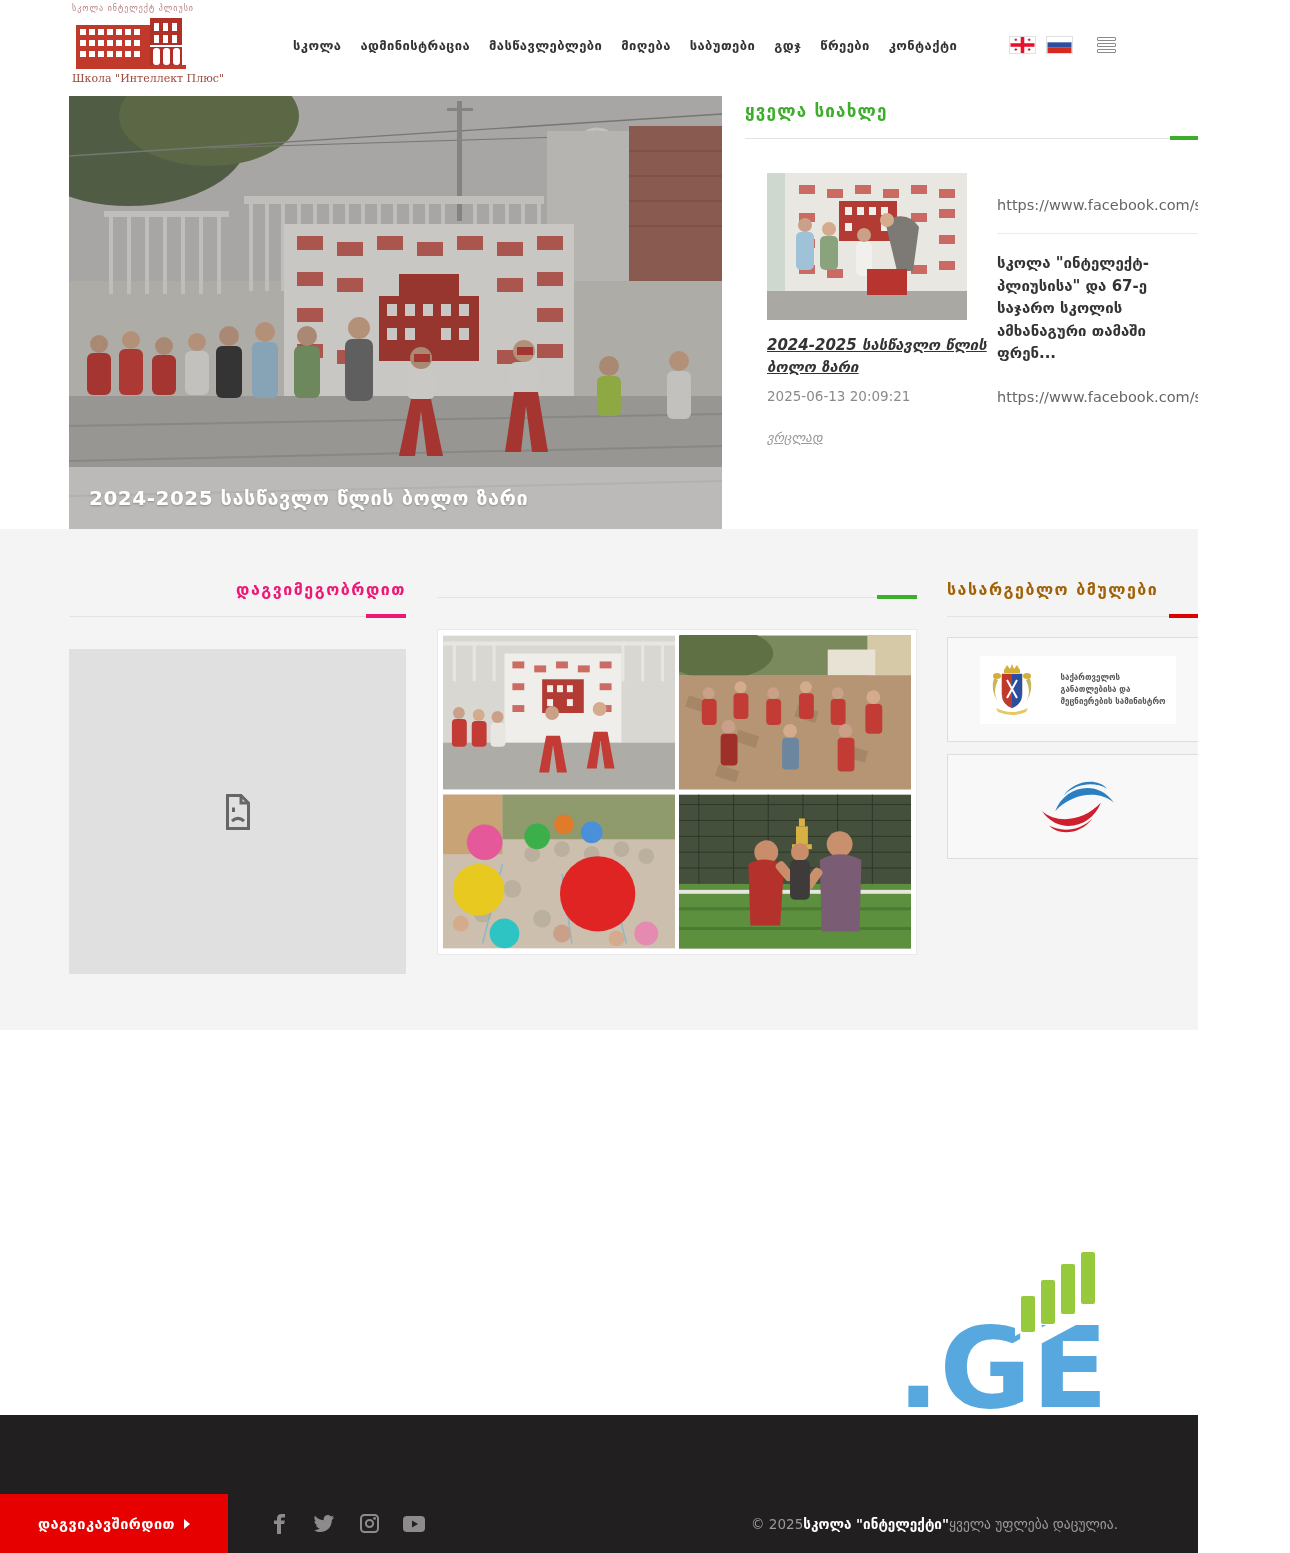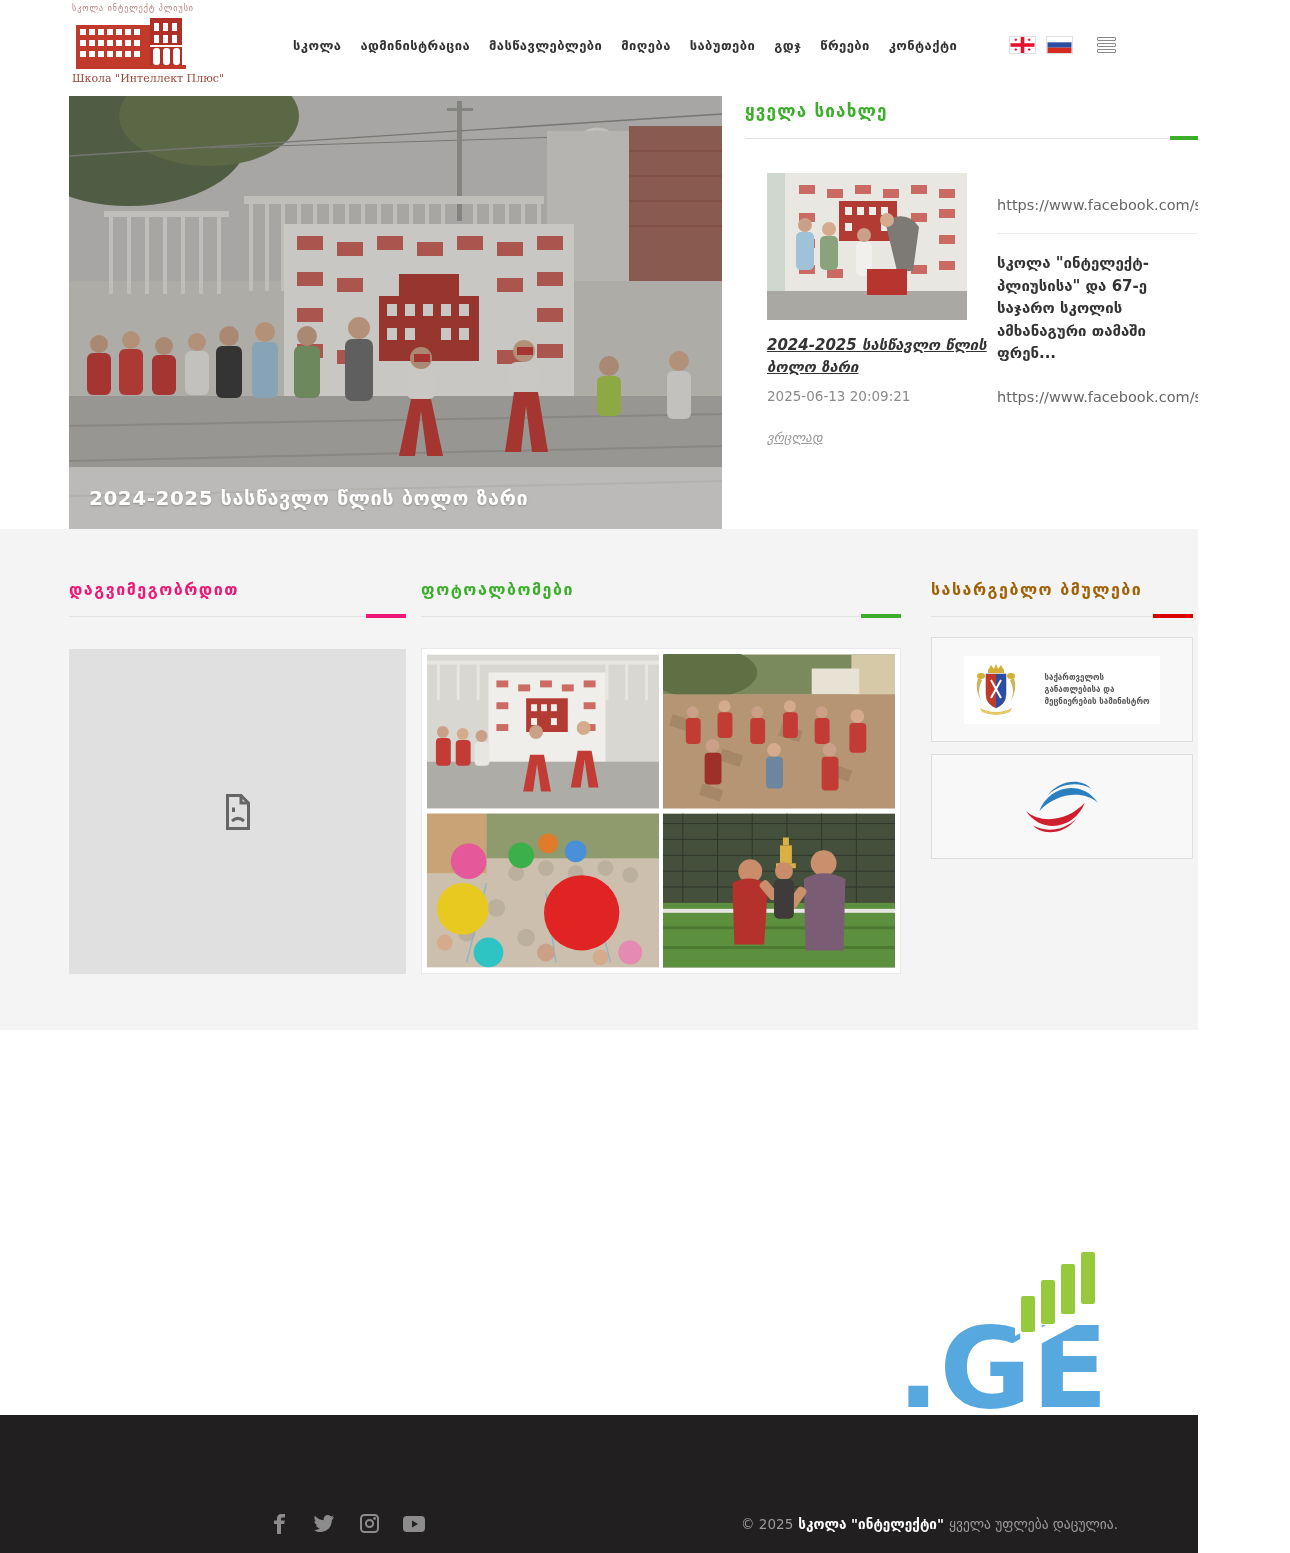--- a/index.html
+++ b/index.html
@@ -37,21 +37,21 @@
   .news-date { margin-top:9px; font-size:13.5px; color:#8a8a8a; }
   .news-more { display:inline-block; margin-top:26px; font-size:13px; font-style:italic; color:#9a9a9a; text-decoration:underline;text-align:center; }
   .news-side { width:213px; flex:0 0 213px; }
   .news-item-title { font-size:15px; font-weight:bold; color:#333; line-height:1.5; text-decoration:none; display:block; }
   .news-link { display:block; margin-top:24px; font-size:14.5px; color:#666; text-decoration:none; white-space:nowrap; }
   .news-divider { width:292px; height:1px; background:#ececec; margin:20px 0 18px 0; }
 
   
   .band { background:#f4f4f4; height:501px; padding:51px 69px 0 69px; display:flex; gap:0; }
   .band h2 { font-size:16px; font-weight:bold; letter-spacing:1.5px; }
-  .col-friends { width:337px; flex:0 0 337px; margin-right:15px; }
+  .col-friends { width:337px; flex:0 0 337px; margin-right:31px;text-align:right; }
   .col-albums  { width:480px; flex:0 0 480px; margin-right:30px; }
   .col-links   { width:262px; flex:0 0 262px; }
   .friends-title { color:#ee1775; }
   .albums-title { color:#3dae2b; }
   .links-title { color:#a16207; }
   .placeholder-box { margin-top:32px; width:337px; height:325px; background:#e0e0e0; display:flex; align-items:center; justify-content:center; }
   .gallery { margin-top:31px; width:480px; background:#fff; border:1px solid #e9e9e9; padding:5px; display:grid; grid-template-columns:1fr 1fr; gap:4px; }
   .gallery svg { display:block; width:100%; height:155px; }
   .link-card { margin-top:12px; width:262px; height:105px; background:#f8f8f8; border:1px solid #ddd; display:flex; align-items:center; justify-content:center; cursor:pointer; }
   .link-card.first { margin-top:20px; }
@@ -60,21 +60,21 @@
 
   
   .footer-area { position:relative; height:523px; }
   .dark-bar { position:absolute; left:0; right:0; bottom:0; height:138px; background:#211f1f; }
   .ge-logo { position:absolute; top:222px; right:83px; width:212px; }
   .ge-sub { font-size:33px; color:#3f79a1; letter-spacing:1px; margin-top:2px; padding-left:2px; }
   .contact-btn { position:absolute; left:0; bottom:0; width:228px; height:59px; background:#e60000; border:none; color:#fff; font-family:"DejaVu Sans",sans-serif; font-size:14.5px; font-weight:bold; letter-spacing:0.5px; display:flex; align-items:center; justify-content:center; gap:9px; cursor:pointer; }
   .btn-arrow { width:0; height:0; border-left:6px solid #fff; border-top:5px solid transparent; border-bottom:5px solid transparent; }
   .socials { position:absolute; left:268px; bottom:0; height:59px; display:flex; align-items:center; gap:23px; }
   .socials a { display:flex; align-items:center; justify-content:center; width:22px; height:22px; }
-  .copyright { position:absolute; right:80px; bottom:0; height:59px; display:flex; align-items:center; font-size:13.5px; color:#9a9a9a; white-space:nowrap; gap:5px; }
+  .copyright { position:absolute; right:80px; bottom:0; height:59px; display:flex; align-items:center; font-size:13.5px; color:#9a9a9a; white-space:nowrap; }
   .copyright b { color:#fff; }
 </style>
 </head>
 <body>
 
 <div class="page">
 
   <header class="header">
     <div class="logo">
       <div class="logo-top">სკოლა ინტელექტ პლიუსი</div>
@@ -368,21 +368,20 @@
         <svg width="36" height="42" viewBox="0 0 24 28">
           <path d="M5,3 H14 L19,8 V25 H5 Z" fill="none" stroke="#666" stroke-width="2"></path>
           <path d="M14,3 V8 H19" fill="none" stroke="#666" stroke-width="2"></path>
           <line x1="9" y1="11" x2="9" y2="14" stroke="#666" stroke-width="2"></line>
           <path d="M8,20 Q12,16.5 16,20" fill="none" stroke="#666" stroke-width="2"></path>
         </svg>
       </div>
     </div>
 
     <div class="col-albums">
-      <h2 class="albums-title">ფოტოალბომები</h2>
       <div class="rule">
           <span class="accent" style="background:#3dae2b"></span>
         </div>
       <div class="gallery">
         <svg viewBox="0 0 234 155">
           <rect width="234" height="155" fill="#d9d7d2"></rect>
           <g fill="#e8e6e1">
               <rect x="0" y="6" width="234" height="4"></rect>
               <rect x="10" y="6" width="3" height="40"></rect>
               <rect x="30" y="6" width="3" height="40"></rect>
@@ -596,20 +595,24 @@
           <rect x="118" y="44" width="14" height="36" rx="2"></rect>
           <rect x="138" y="28" width="14" height="44" rx="2"></rect>
           <rect x="158" y="12" width="14" height="50" rx="2"></rect>
           <rect x="178" y="0" width="14" height="52" rx="2"></rect>
         </g>
       </svg>
       <div class="ge-sub">domain base</div>
     </div>
 
     <div class="dark-bar">
+      <button class="contact-btn">
+        <span>დაგვიკავშირდით</span>
+        <span class="btn-arrow"></span>
+      </button>
 
       <div class="socials">
         <a href="#">
           <svg width="11" height="20" viewBox="0 0 11 20">
               <path d="M7,20 H3 V10 H0 V6.5 H3 V4.5 C3,1.5 4.5,0 7.5,0 H11 V3.5 H8.5 C7.3,3.5 7,4 7,5 V6.5 H10.8 L10.2,10 H7 Z" fill="#8c8c8c"></path>
             </svg>
         </a>
         <a href="#">
           <svg width="20" height="17" viewBox="0 0 20 17">
               <path d="M20,2 C19.3,2.35 18.5,2.58 17.7,2.68 C18.5,2.18 19.2,1.38 19.5,0.43 C18.7,0.9 17.8,1.25 16.9,1.43 C16.1,0.55 15,0 13.8,0 C11.5,0 9.6,1.9 9.6,4.3 C9.6,4.63 9.63,4.95 9.7,5.26 C6.2,5.08 3.1,3.38 1,0.8 C0.63,1.45 0.42,2.18 0.42,2.96 C0.42,4.45 1.17,5.76 2.3,6.53 C1.6,6.5 0.95,6.31 0.38,6 V6.05 C0.38,8.13 1.85,9.87 3.8,10.27 C3.44,10.37 3.06,10.42 2.66,10.42 C2.39,10.42 2.12,10.4 1.86,10.35 C2.4,12.05 3.98,13.29 5.85,13.33 C4.4,14.49 2.55,15.18 0.55,15.18 C0.2,15.18 -0.13,15.16 0.05,15.14 C1.9,16.36 4.1,17 6.45,17 C13.8,17 17.85,10.9 17.85,5.6 L17.84,5.08 C18.65,4.5 19.35,3.78 20,2 Z" fill="#8c8c8c"></path>

